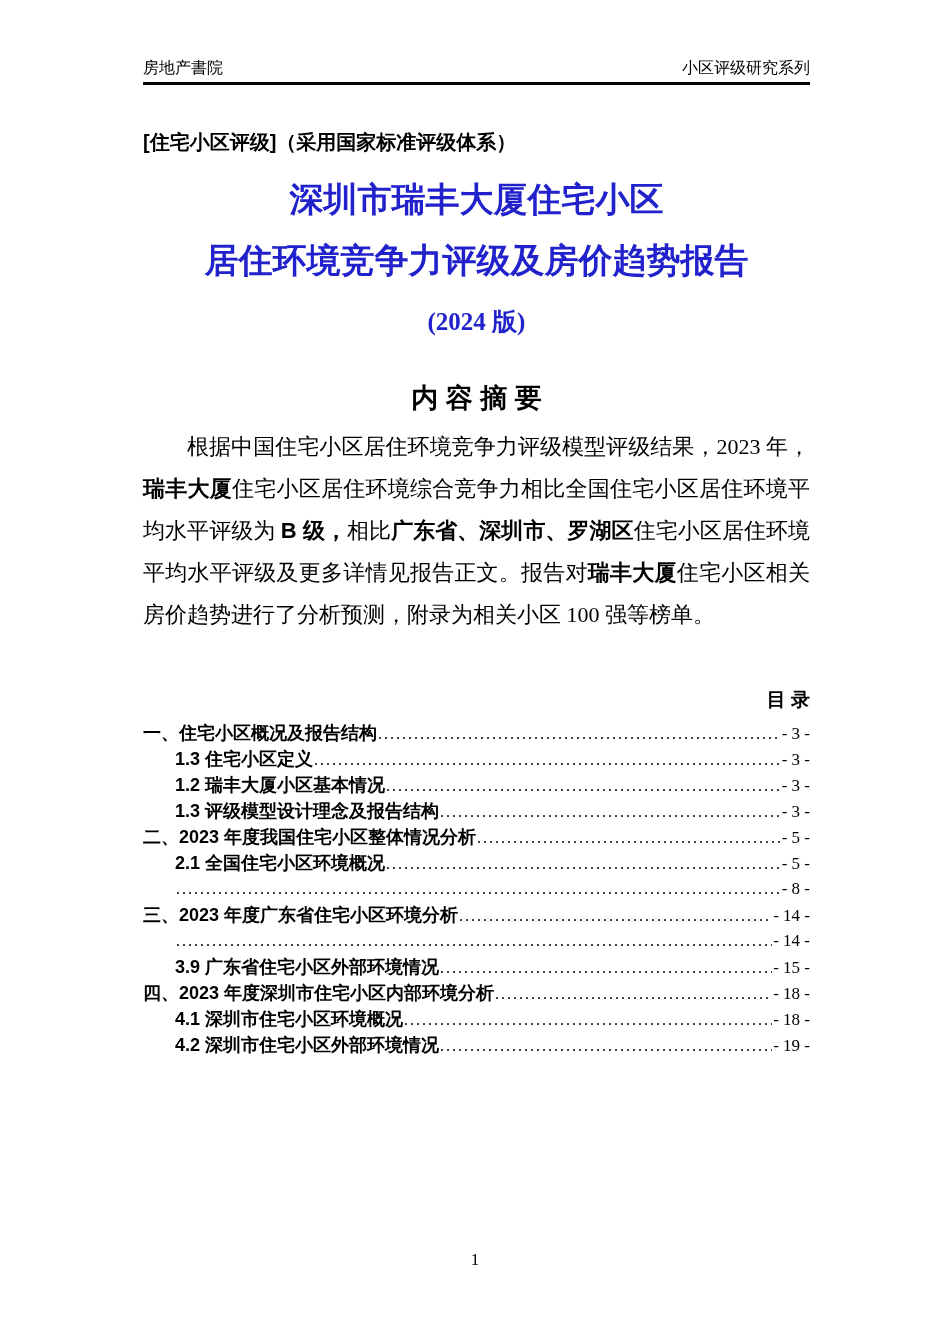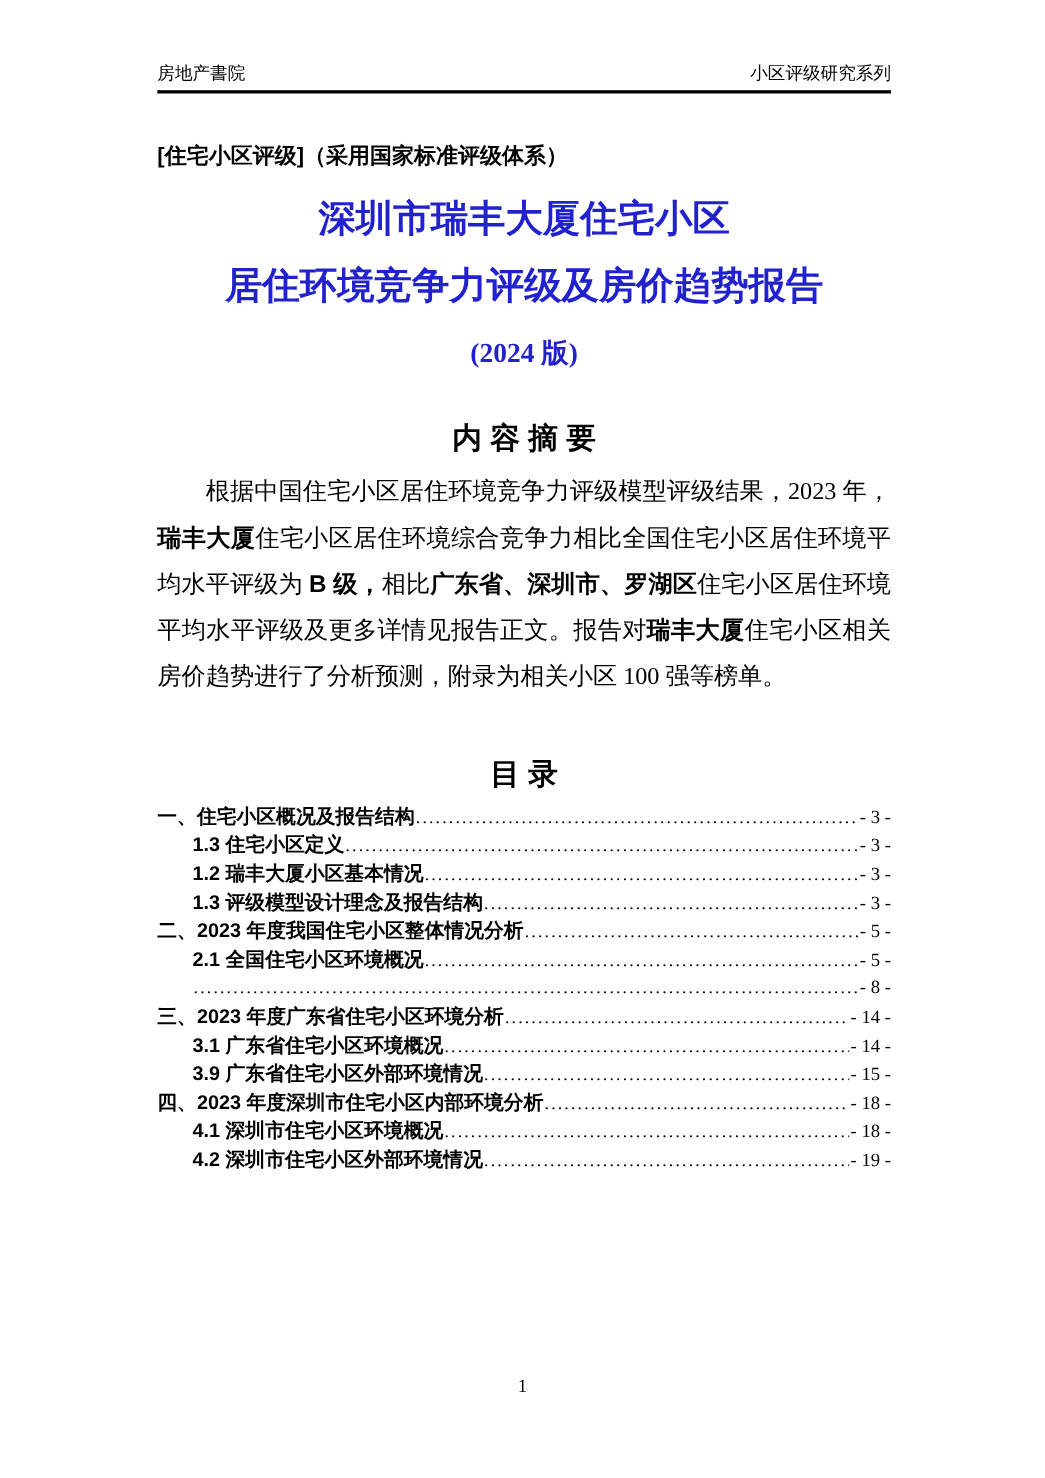--- a/index.html
+++ b/index.html
@@ -61,24 +61,24 @@
     margin-top: 12px;
     font-size: 22px;
     line-height: 42px;
     text-align: justify;
     text-indent: 2em;
   }
   .summary-paragraph strong { font-family: "Liberation Sans", "DejaVu Sans", sans-serif; font-weight: bold; }
   
   .toc-heading {
     margin-top: 54px;
-    text-align: center;
-    font-family: "Liberation Sans", "DejaVu Sans", sans-serif;
-    font-weight: bold;
-    font-size: 27px;
+    text-align: right;
+    font-family: "Liberation Sans", "DejaVu Sans", sans-serif;
+    font-weight: bold;
+    font-size: 19px;
     line-height: 1.1;
   }
   .toc-list { margin-top: 9px; }
   .toc-item {
     display: flex;
     align-items: baseline;
     line-height: 26px;
     height: 26px;
   }
   .toc-item.level2 { padding-left: 32px; }
@@ -184,21 +184,20 @@
           <span class="toc-item-page">- 8 -</span>
         </div>
 
         <div class="toc-item level1">
           <span class="toc-item-label">三、2023 年度广东省住宅小区环境分析</span>
           <span class="toc-dots"></span>
           <span class="toc-item-page">- 14 -</span>
         </div>
 
         <div class="toc-item level2">
-          <span class="toc-item-label">3.1 广东省住宅小区环境概况</span>
           <span class="toc-dots"></span>
           <span class="toc-item-page">- 14 -</span>
         </div>
 
         <div class="toc-item level2">
           <span class="toc-item-label">3.9 广东省住宅小区外部环境情况</span>
           <span class="toc-dots"></span>
           <span class="toc-item-page">- 15 -</span>
         </div>
 

